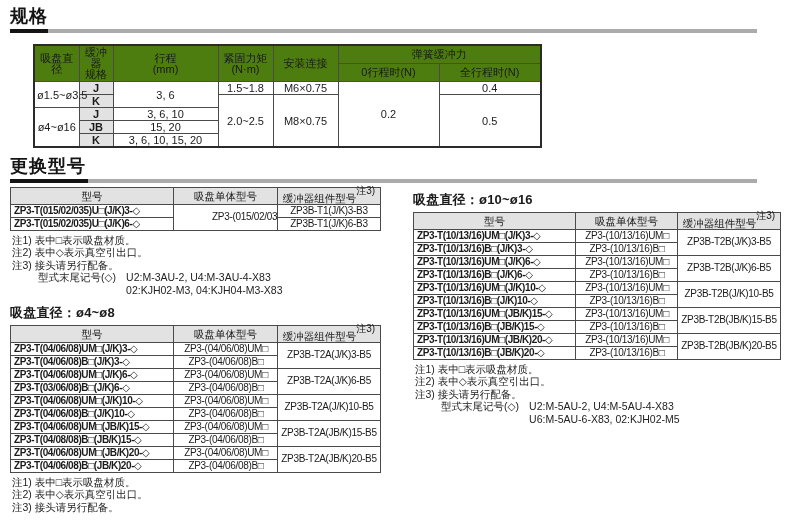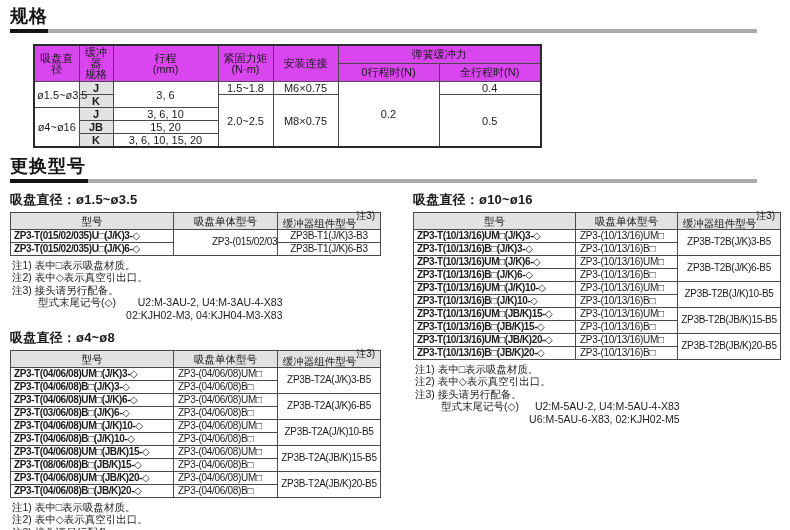--- a/index.html
+++ b/index.html
@@ -18,47 +18,47 @@
   .rule-dark { position:absolute; left:0; top:0; height:4px; background:#141414; }
   .rule-dark.w-spec { width:38px; }
   .rule-dark.w-replace { width:78px; }
 
   
   table { border-collapse:collapse; table-layout:fixed; }
   th,td { border:1px solid #4a4a4a; text-align:center; vertical-align:middle; }
 
   
   .spec-table { width:507px; margin:11px 0 0 23px; border:2px solid #2b2b2b; font-size:11px; }
-  .spec-table th { background:#d946ef; font-weight:normal; white-space:pre-line; line-height:11px; padding:1px 2px; font-size:11px;margin-left:11px; }
+  .spec-table th { background:#4d7c0f; font-weight:normal; white-space:pre-line; line-height:11px; padding:1px 2px; font-size:11px;margin-left:11px; }
   .spec-table td { height:13px; padding:0 2px; line-height:12px; }
   .cell-shade { background:#e2e2e2; font-weight:bold; }
 
   
   .replace-wrap { margin-top:7px; }
   .cols { display:flex; gap:33px; margin-top:4px; }
   .col-left { width:370px; }
   .col-right { width:367px; }
   .sub-heading { font-size:13px; font-weight:bold; margin:4px 0 3px 0; letter-spacing:0.2px; }
   .sub-heading.later { margin-top:8px; }
 
   .model-table { border:1px solid #fca5a5; font-size:10px; width:370px; }
   .col-right .model-table { width:367px; }
   .model-table th { background:#e2e2e2; font-weight:normal; height:14px; padding:0 2px; font-size:10.5px; line-height:12px; }
   .model-table td { height:13px; padding:0 3px; line-height:12px; white-space:nowrap; overflow:hidden; }
   td.model { font-weight:bold; text-align:left; letter-spacing:-0.4px; }
-  td.pad { text-align:left; padding-left:4px; letter-spacing:-0.3px; }
+  td.pad { text-align:center; padding-left:4px; letter-spacing:-0.3px; }
   td.pad-center { text-align:center; letter-spacing:-0.3px;padding-left:38px; }
   td.buf { text-align:center; letter-spacing:-0.3px; }
   sup.note-ref { font-size:10px; position:relative; top:-3px; letter-spacing:0; }
 
   
   .notes { font-size:10.5px; line-height:12.5px; margin:3px 0 0 2px; color:#222; }
   .note-line { white-space:nowrap; }
   .suffix-row { display:flex; margin-left:26px; white-space:nowrap; }
-  .suffix-codes { margin-left:10px;text-align:right; }
+  .suffix-codes { margin-left:10px; }
 </style>
 </head>
 <body>
 
 <div class="page">
 
   <div class="section-title">规格</div>
   <div class="rule">
       <div class="rule-dark w-spec"></div>
     </div>
@@ -123,21 +123,20 @@
   <div class="replace-wrap">
     <div class="section-title">更换型号</div>
     <div class="rule">
         <div class="rule-dark w-replace"></div>
       </div>
 
     <div class="cols">
 
       <div class="col-left">
 
-        <div class="sub-heading">吸盘直径：ø1.5~ø3.5</div>
 
         <table class="model-table t1">
           <colgroup>
               <col style="width:163px">
               <col style="width:104px">
               <col style="width:103px">
             </colgroup>
           <tbody>
               <tr>
             <th>型号</th>
@@ -209,21 +208,21 @@
           <tr>
                 <td class="model">ZP3-T(04/06/08)B□(J/K)10-◇</td>
                 <td class="pad">ZP3-(04/06/08)B□</td>
               </tr>
           <tr>
                 <td class="model">ZP3-T(04/06/08)UM□(JB/K)15-◇</td>
                 <td class="pad">ZP3-(04/06/08)UM□</td>
                 <td class="buf" rowspan="2">ZP3B-T2A(JB/K)15-B5</td>
               </tr>
           <tr>
-                <td class="model">ZP3-T(08/06/08)B□(JB/K)15-◇</td>
+                <td class="model">ZP3-T(04/08/08)B□(JB/K)15-◇</td>
                 <td class="pad">ZP3-(04/06/08)B□</td>
               </tr>
           <tr>
                 <td class="model">ZP3-T(04/06/08)UM□(JB/K)20-◇</td>
                 <td class="pad">ZP3-(04/06/08)UM□</td>
                 <td class="buf" rowspan="2">ZP3B-T2A(JB/K)20-B5</td>
               </tr>
           <tr>
                 <td class="model">ZP3-T(04/06/08)B□(JB/K)20-◇</td>
                 <td class="pad">ZP3-(04/06/08)B□</td>

